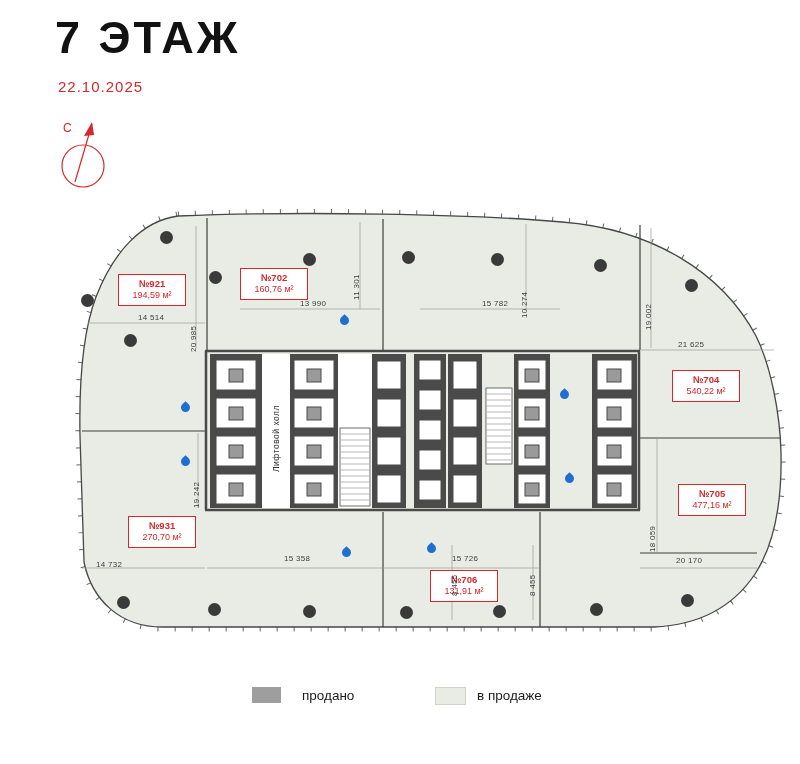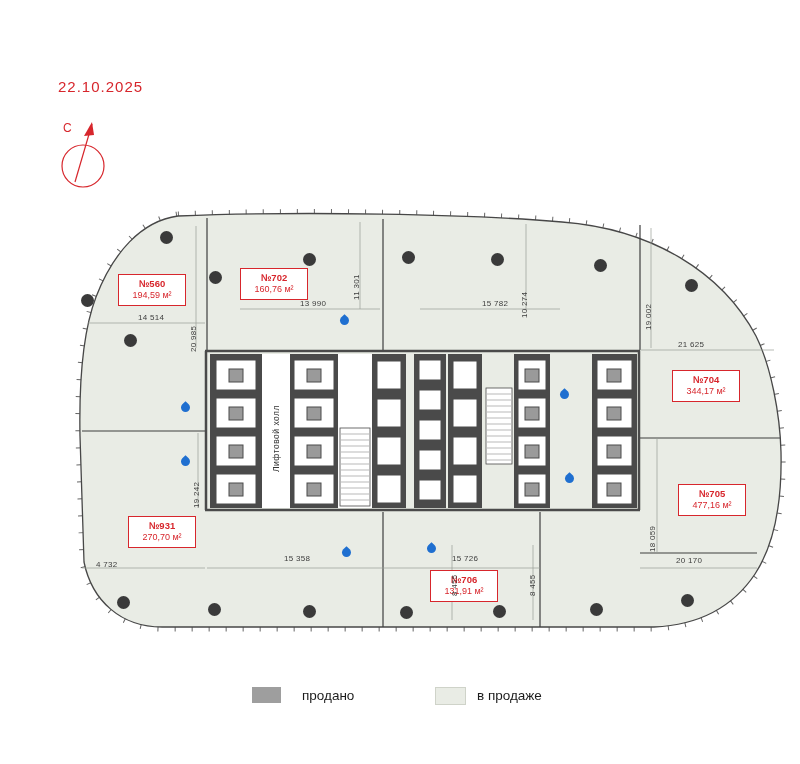--- a/index.html
+++ b/index.html
@@ -136,33 +136,34 @@
     </g>
 
     <g transform="translate(83,166)">
       <circle class="compass" r="21"></circle>
       <line class="compass" x1="-8" y1="16" x2="9" y2="-42"></line>
       <polygon points="9,-44 1,-30 11,-31" fill="#d7262c"></polygon>
       <text class="compass-letter" x="-20" y="-34">С</text>
     </g>
   </svg>
 
+  <h1 class="title">7 ЭТАЖ</h1>
   <div class="date">22.10.2025</div>
 
   <div class="unit-box" style="left:118px;top:274px">
-    <span class="unit-number">№560</span>
+    <span class="unit-number">№921</span>
     <span class="unit-area">194,59 м²</span>
   </div>
   <div class="unit-box" style="left:240px;top:268px">
     <span class="unit-number">№702</span>
     <span class="unit-area">160,76 м²</span>
   </div>
   <div class="unit-box" style="left:672px;top:370px">
     <span class="unit-number">№704</span>
-    <span class="unit-area">344,17 м²</span>
+    <span class="unit-area">540,22 м²</span>
   </div>
   <div class="unit-box" style="left:678px;top:484px">
     <span class="unit-number">№705</span>
     <span class="unit-area">477,16 м²</span>
   </div>
   <div class="unit-box" style="left:430px;top:570px">
     <span class="unit-number">№706</span>
     <span class="unit-area">131,91 м²</span>
   </div>
   <div class="unit-box" style="left:128px;top:516px">
@@ -172,21 +173,21 @@
 
   <span class="dim" style="left:138px;top:313px">14 514</span>
   <span class="dim v" style="left:189px;top:352px">20 985</span>
   <span class="dim" style="left:300px;top:299px">13 990</span>
   <span class="dim v" style="left:352px;top:300px">11 301</span>
   <span class="dim" style="left:482px;top:299px">15 782</span>
   <span class="dim v" style="left:520px;top:318px">10 274</span>
   <span class="dim v" style="left:644px;top:330px">19 002</span>
   <span class="dim" style="left:678px;top:340px">21 625</span>
   <span class="dim v" style="left:192px;top:508px">19 242</span>
-  <span class="dim" style="left:96px;top:560px">4 732</span>
+  <span class="dim" style="left:96px;top:560px">14 732</span>
   <span class="dim" style="left:284px;top:554px">15 358</span>
   <span class="dim v" style="left:450px;top:596px">8 455</span>
   <span class="dim" style="left:452px;top:554px">15 726</span>
   <span class="dim v" style="left:528px;top:596px">8 455</span>
   <span class="dim v" style="left:648px;top:552px">18 059</span>
   <span class="dim" style="left:676px;top:556px">20 170</span>
 
   <div class="column" style="left:160px;top:231px"></div>
   <div class="column" style="left:209px;top:271px"></div>
   <div class="column" style="left:303px;top:253px"></div>

